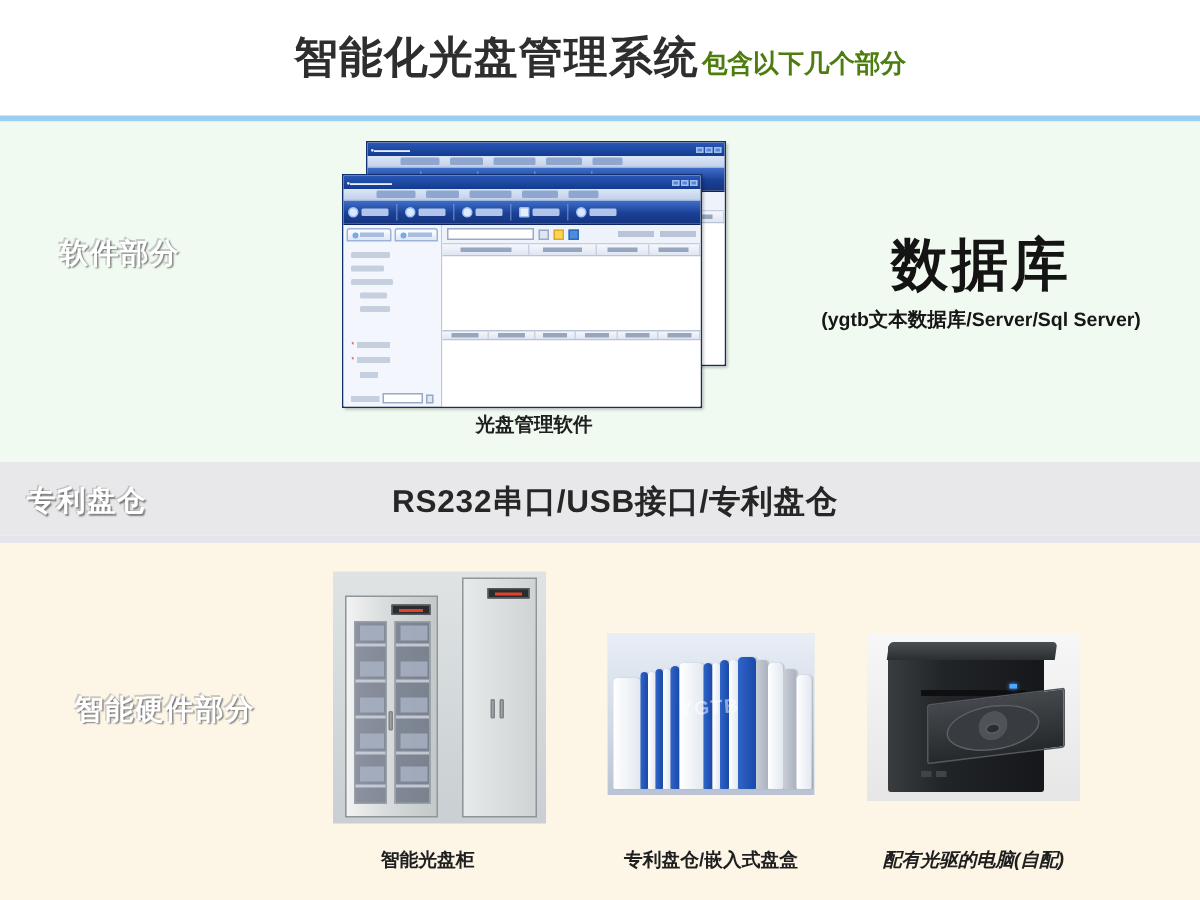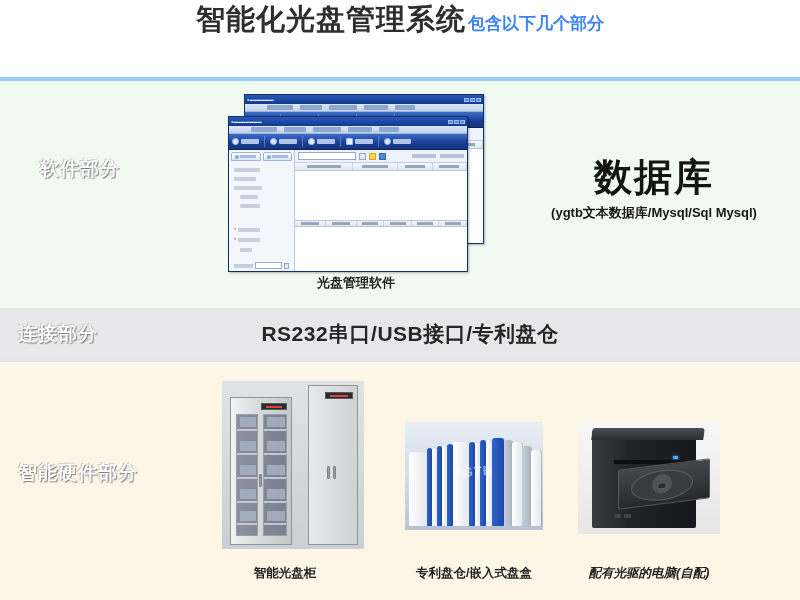--- a/index.html
+++ b/index.html
@@ -11,33 +11,34 @@
     position: relative;
   }
 
   
   .header {
     position: absolute;
     left: 0; top: 0;
     width: 800px; height: 78px;
     background: #ffffff;
     display: flex;
+    align-items: center;
     justify-content: center;
   }
   .title-wrap { display: flex; align-items: baseline; }
   .title-main {
     font-size: 29px;
     font-weight: bold;
     color: #2e2e2e;
     letter-spacing: 1px;
   }
   .title-sub {
     font-size: 17px;
     font-weight: bold;
-    color: #3b82f6;
+    color: #4d7c0f;
     letter-spacing: 0px;
     margin-left: 2px;
   }
   .blue-rule {
     position: absolute;
     left: 0; top: 77px;
     width: 800px; height: 4px;
     background: #99cff2;
   }
 
@@ -54,21 +55,21 @@
     left: 18px;
     font-size: 19px;
     font-weight: bold;
     color: #ffffff;
     text-shadow: 1px 1px 1px rgba(90,90,90,0.75), -1px -1px 0 rgba(120,120,120,0.35);
     white-space: nowrap;
     letter-spacing: 1px;
   }
   .lbl-software { top: 156px; margin-left: 22px; }
   .lbl-connect  { top: 321px; }
-  .lbl-hardware { top: 460px; }
+  .lbl-hardware { top: 460px; margin-left: 32px; }
 
   
   .sw-stack { position: absolute; left: 228px; top: 94px; width: 256px; height: 178px; }
 
   .win {
     position: absolute;
     border: 1px solid #13306e;
     background: #eef2fb;
     overflow: hidden;
     box-shadow: 1px 1px 2px rgba(0,0,0,0.28);
@@ -494,26 +495,26 @@
         <div class="grid-rows2"></div>
       </div>
     </div>
   </div>
 </div>
 
 <div class="sw-caption">光盘管理软件</div>
 
 <div class="db-block">
   <div class="db-title">数据库</div>
-  <div class="db-sub">(ygtb文本数据库/Mysql/Sql Mysql)</div>
+  <div class="db-sub">(ygtb文本数据库/Server/Sql Server)</div>
 </div>
 
 <div class="band band-connect"></div>
 <div class="band-connect-edge"></div>
-<div class="band-label lbl-connect">连接部分</div>
+<div class="band-label lbl-connect">专利盘仓</div>
 <div class="connect-text">RS232串口/USB接口/专利盘仓</div>
 
 <div class="band band-hardware"></div>
 <div class="band-label lbl-hardware">智能硬件部分</div>
 
 <div class="photo-cabinet">
   <div class="cab cab-a">
     <div class="cab-led" style="left:30px; top:5px; width:26px;">
         <i></i>
       </div>

